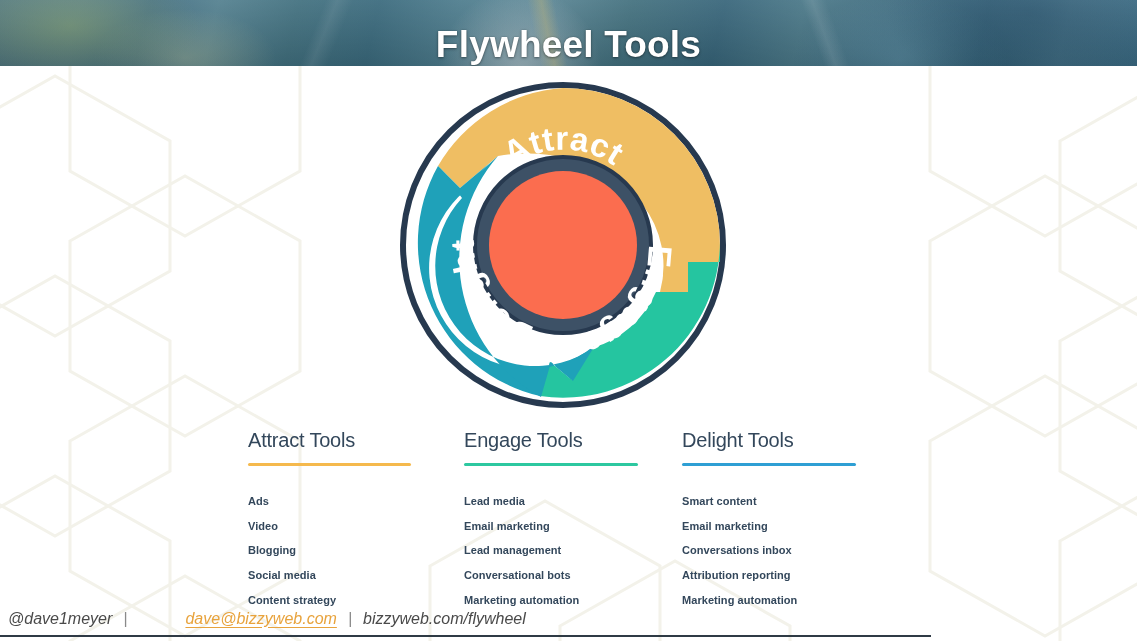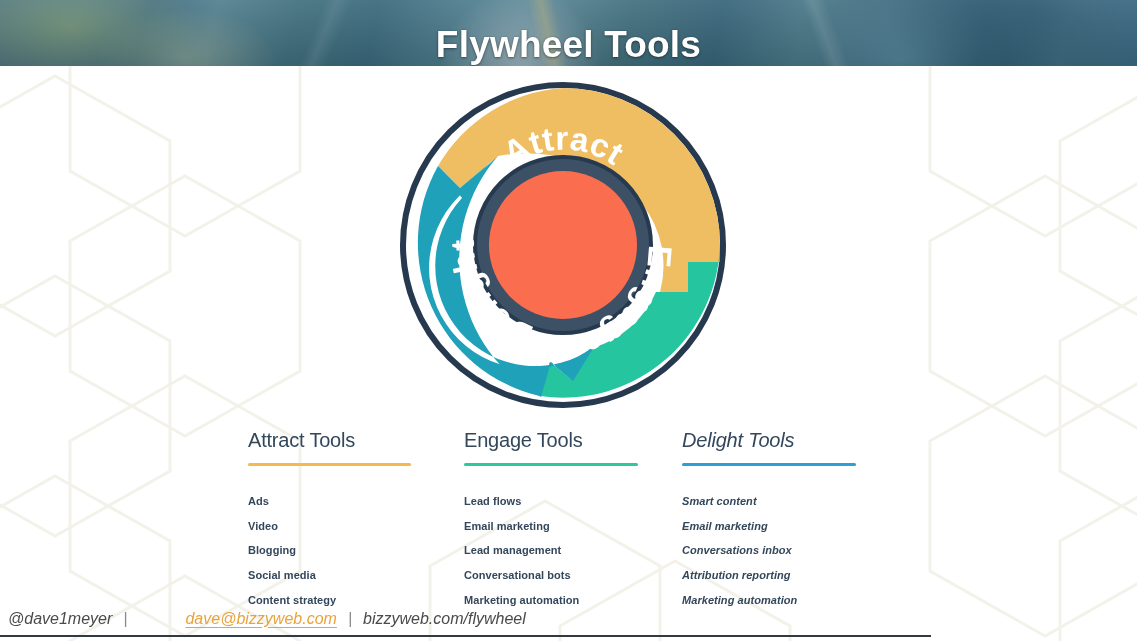--- a/index.html
+++ b/index.html
@@ -115,21 +115,21 @@
     left: 248px;
     top: 423px;
     width: 680px;
     height: 185px;
     display: flex;
     z-index: 4;
   }
   .col { width: 218px; }
   .col-attract { width: 216px; }
   .col-engage  { width: 218px; }
-  .col-delight { width: 220px; font-style: italic; }
+  .col-delight { width: 220px; }
 
   .col-heading {
     font-size: 20px;
     font-weight: normal;
     color: #33475b;
     letter-spacing: -0.2px;
     line-height: 34px;
     white-space: nowrap;
   }
   .col-rule {
@@ -315,21 +315,21 @@
         <li>Blogging</li>
         <li>Social media</li>
         <li>Content strategy</li>
       </ul>
     </div>
 
     <div class="col col-engage">
       <div class="col-heading">Engage Tools</div>
       <div class="col-rule" style="background:#2dc8a0"></div>
       <ul class="tool-list">
-        <li>Lead flows</li>
+        <li>Lead media</li>
         <li>Email marketing</li>
         <li>Lead management</li>
         <li>Conversational bots</li>
         <li>Marketing automation</li>
       </ul>
     </div>
 
     <div class="col col-delight">
       <div class="col-heading">Delight Tools</div>
       <div class="col-rule" style="background:#2e9fd4"></div>

